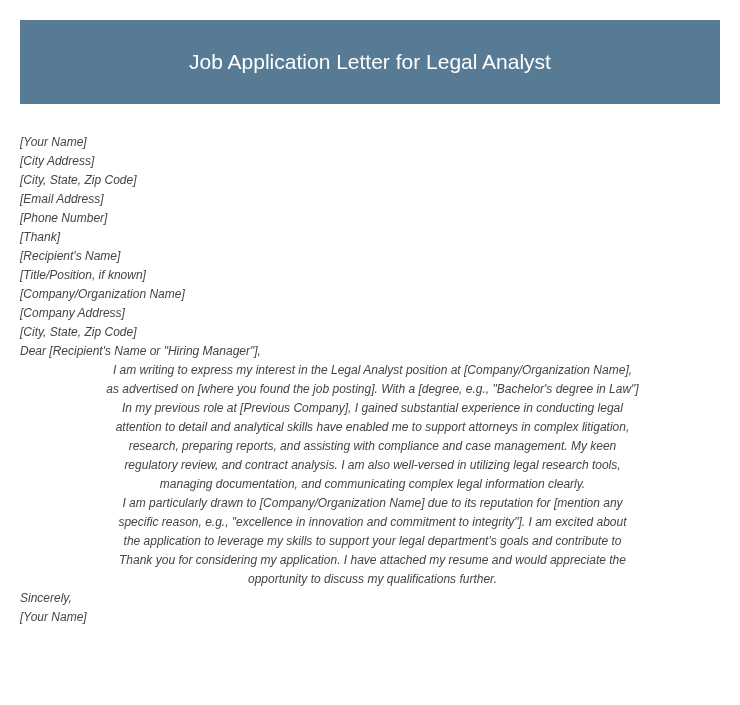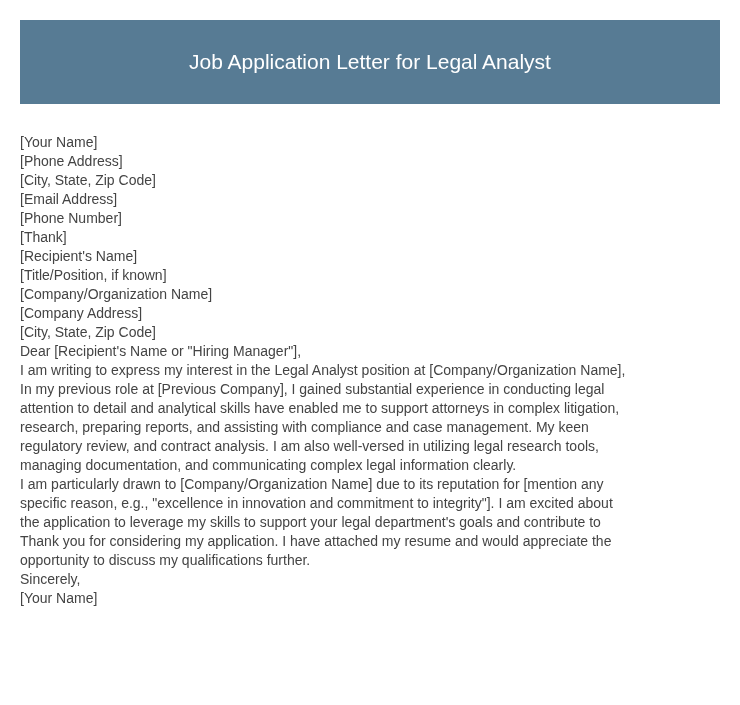--- a/index.html
+++ b/index.html
@@ -29,60 +29,63 @@
       font-size: 21px;
       letter-spacing: 0px;
       font-family: "Liberation Sans", sans-serif;
     }
     .letter {
       position: absolute;
       left: 20px;
       top: 133px;
       width: 705px;
       color: #444444;
-      font-size: 14px;
+      font-size: 12px;
       line-height: 19px;
       font-family: "Liberation Sans", sans-serif;
+      font-style: italic;
     }
     .line {
       display: block;
       white-space: nowrap;
     }
     .para {
       display: block;
       white-space: normal;
+      text-align: center;
     }
   </style>
 </head>
 <body>
 
 <div class="header">
   <div class="header-title">Job Application Letter for Legal Analyst</div>
 </div>
 
 <div class="letter">
   <div>
     <span class="line">[Your Name]</span>
-    <span class="line">[Phone Address]</span>
+    <span class="line">[City Address]</span>
     <span class="line">[City, State, Zip Code]</span>
     <span class="line">[Email Address]</span>
     <span class="line">[Phone Number]</span>
   </div>
   <span class="line">[Thank]</span>
   <div>
     <span class="line">[Recipient's Name]</span>
     <span class="line">[Title/Position, if known]</span>
     <span class="line">[Company/Organization Name]</span>
     <span class="line">[Company Address]</span>
     <span class="line">[City, State, Zip Code]</span>
   </div>
   <span class="line">Dear [Recipient's Name or "Hiring Manager"],</span>
 
   <div class="para">
     <span class="line">I am writing to express my interest in the Legal Analyst position at [Company/Organization Name],</span>
+    <span class="line">as advertised on [where you found the job posting]. With a [degree, e.g., "Bachelor's degree in Law"]</span>
   </div>
 
   <div class="para">
     <span class="line">In my previous role at [Previous Company], I gained substantial experience in conducting legal</span>
     <span class="line">attention to detail and analytical skills have enabled me to support attorneys in complex litigation,</span>
     <span class="line">research, preparing reports, and assisting with compliance and case management. My keen</span>
     <span class="line">regulatory review, and contract analysis. I am also well-versed in utilizing legal research tools,</span>
     <span class="line">managing documentation, and communicating complex legal information clearly.</span>
   </div>
 

